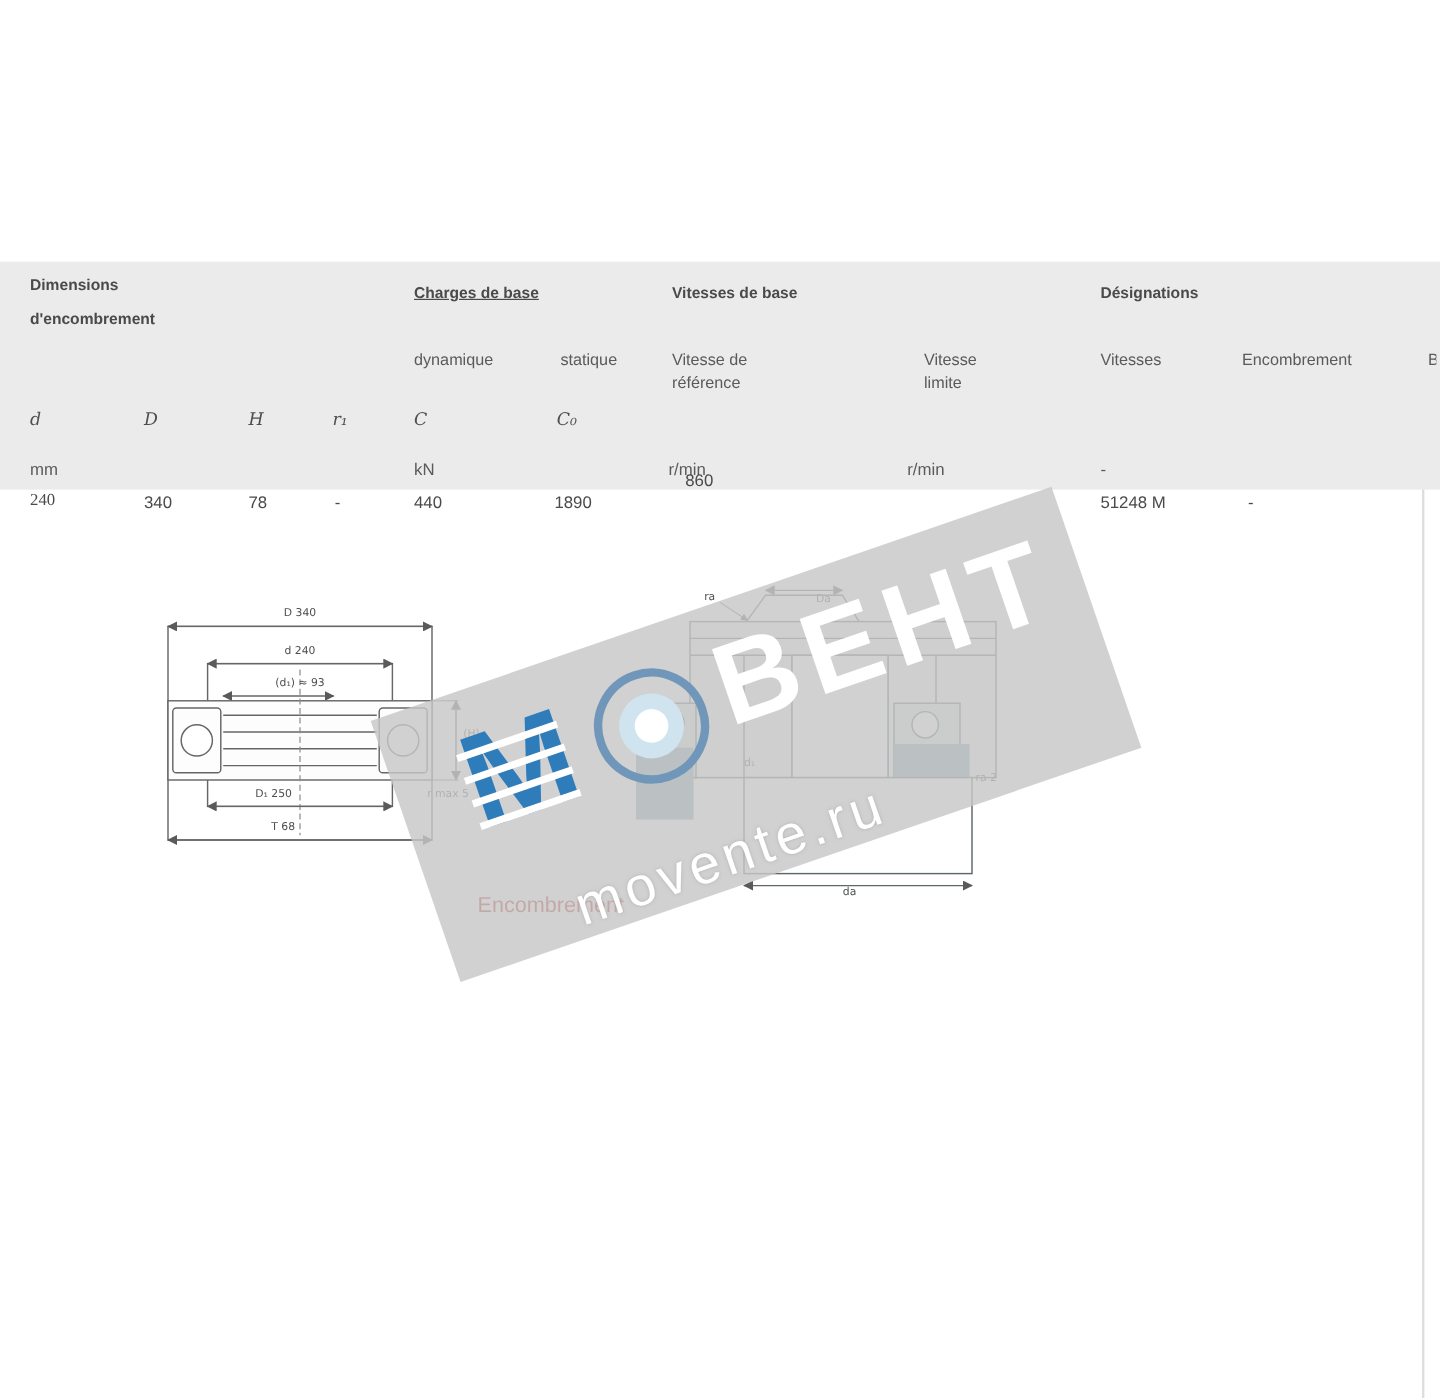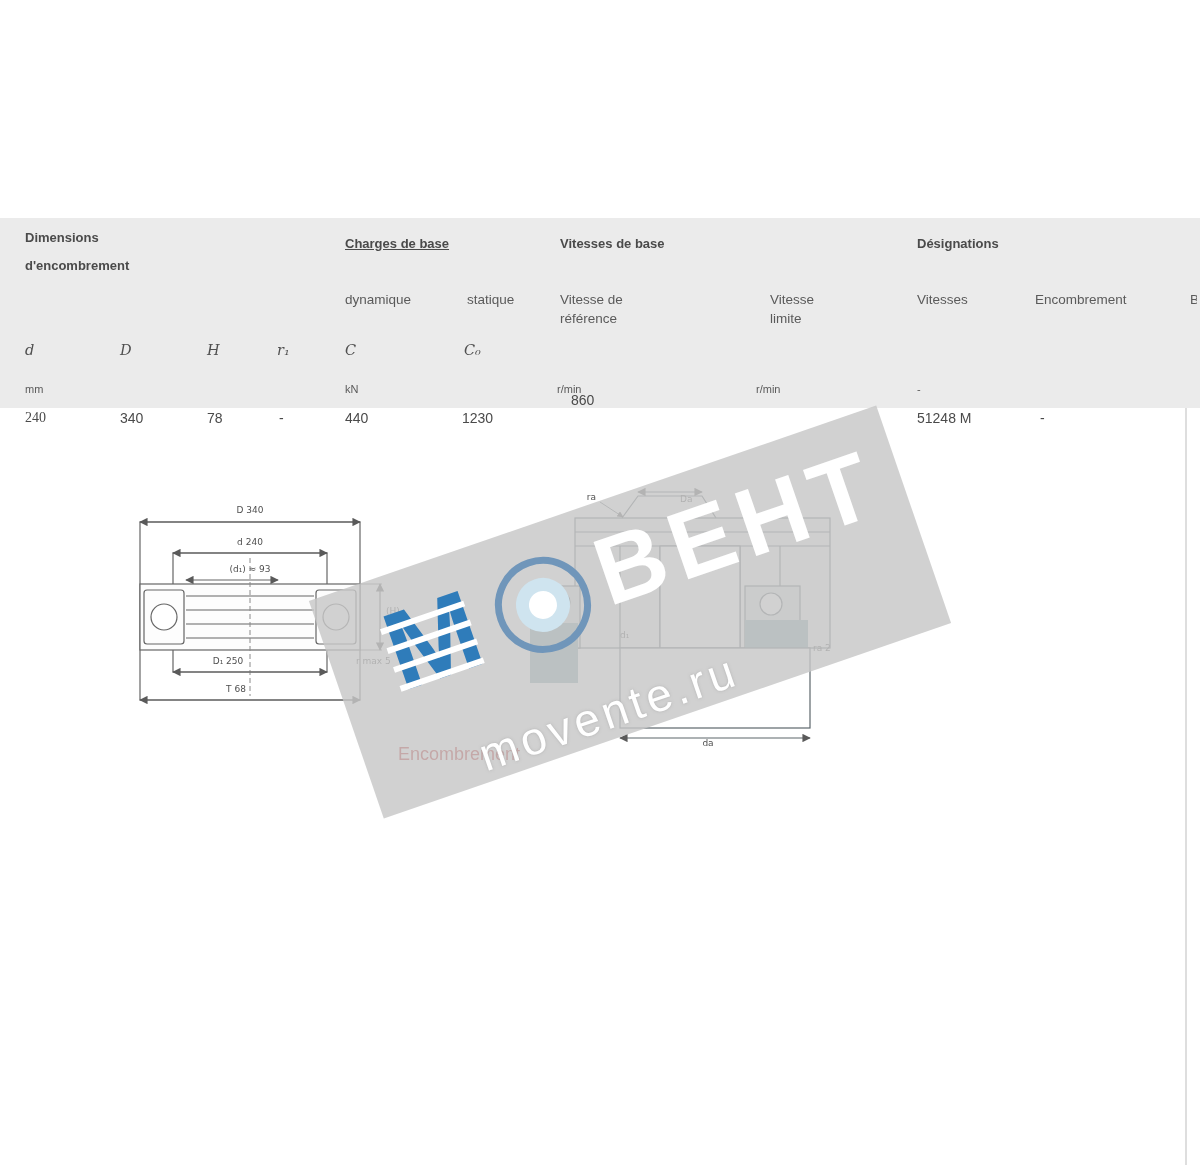--- a/index.html
+++ b/index.html
@@ -8,21 +8,21 @@
     background:#ffffff;
     font-family:"Liberation Sans", sans-serif;
     color:#4d4d4d;
   }
   .abs{position:absolute;}
   
   .band{left:0;top:218px;width:1200px;height:190px;background:#ebebeb;z-index:0;}
   .gtitle{font-size:13px;font-weight:bold;color:#4a4a4a;z-index:1;white-space:nowrap;}
   .sub{font-size:13.5px;color:#5a5a5a;z-index:1;line-height:19px;white-space:nowrap;}
   .colL{font-family:"DejaVu Serif", serif;font-style:italic;font-size:14.5px;color:#4f4f4f;z-index:1;}
-  .unit{font-size:11px;color:#5a5a5a;z-index:1;}
+  .unit{font-size:14px;color:#5a5a5a;z-index:1;}
   .cell{font-size:14px;color:#4a4a4a;z-index:1;white-space:nowrap;}
   .clip{overflow:hidden;}
   
   .vdiv{left:1185px;top:408px;width:2px;height:757px;background:#dedede;z-index:0;}
   
   svg.diag{z-index:1;overflow:visible;filter:blur(.35px);}
   .dimtxt{font-family:"DejaVu Sans", sans-serif;font-size:9px;fill:#4f4f4f;}
   .caption{font-size:18px;color:#b91c1c;z-index:1;}
   
   .wmband{left:330px;top:497px;width:600px;height:230px;
@@ -78,21 +78,21 @@
 <div class="abs unit" style="left:345px;top:383px;">kN</div>
 <div class="abs unit" style="left:557px;top:383px;">r/min</div>
 <div class="abs unit" style="left:756px;top:383px;">r/min</div>
 <div class="abs unit" style="left:917px;top:383px;">-</div>
 
 <div class="abs cell" style="left:25px;top:410px;font-family:Liberation Serif, serif;">240</div>
 <div class="abs cell" style="left:120px;top:410px;">340</div>
 <div class="abs cell" style="left:207px;top:410px;">78</div>
 <div class="abs cell" style="left:279px;top:410px;">-</div>
 <div class="abs cell" style="left:345px;top:410px;">440</div>
-<div class="abs cell" style="left:462px;top:410px;">1230</div>
+<div class="abs cell" style="left:462px;top:410px;">1890</div>
 <div class="abs cell" style="left:571px;top:392px;">860</div>
 <div class="abs cell" style="left:917px;top:410px;">51248 M</div>
 <div class="abs cell" style="left:1040px;top:410px;">-</div>
 
 <div class="abs vdiv"></div>
 
 <svg class="abs diag" style="left:128px;top:492px;" width="290" height="235" viewBox="0 0 290 235">
   <defs>
     <marker id="m1" viewBox="0 0 10 10" refX="9" refY="5" markerWidth="7" markerHeight="7" orient="auto-start-reverse">
       <path d="M0,0L10,5L0,10z" fill="#5a5a5a"></path>

